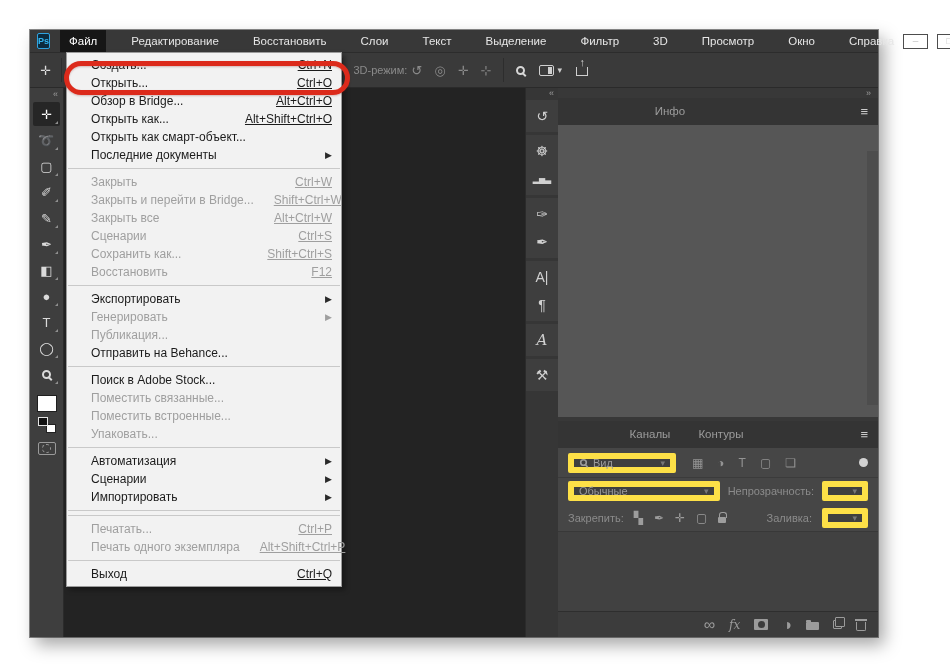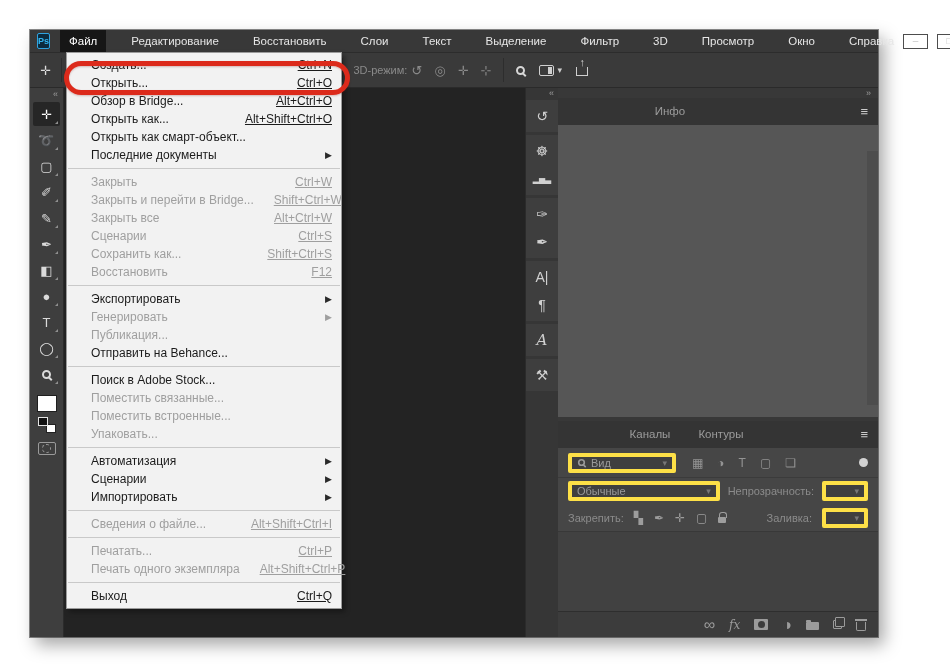--- a/index.html
+++ b/index.html
@@ -107,21 +107,21 @@
 
   .props { height:319px; display:flex; flex-direction:column; }
   .pbody { flex:1; background:#565656; position:relative; }
   .pempty { height:26px; background:#4a4a4a; border-bottom:1px solid #434343;
     color:#cfcfcf; font-size:11.5px; line-height:26px; padding-left:12px; }
   .pscroll { position:absolute; right:0; top:26px; bottom:12px; width:11px; background:#4d4d4d; }
 
   .layers { flex:1; margin-top:4px; background:#464646; display:flex; flex-direction:column; }
   .lrow { display:flex; align-items:center; padding:0 10px; }
   .lfilter { height:30px; border-bottom:1px solid #3b3b3b; }
-  .lsel { height:20px; background:#3f3f3f; border:4px solid #fde047; border-radius:2px;
+  .lsel { height:20px; background:#3f3f3f; border:6px solid #fde047; border-radius:2px;
     display:flex; align-items:center; font-size:11px; color:#9a9a9a; padding:0 5px; gap:5px; }
   .lsel .chev { margin-left:auto; color:#777; font-size:9px; }
   .lsel.search { width:108px; }
   .lsel.blend { width:152px; }
   .lsel.mini { width:46px; }
   .minimag { transform:scale(.8); color:#9a9a9a; }
   .ficons { display:flex; gap:14px; margin-left:16px; color:#939393; font-size:12px; align-items:center; }
   .pin { margin-left:auto; width:9px; height:9px; border-radius:50%; background:#d2d2d2; }
   .lblend { height:26px; gap:8px; }
   .llabel { font-size:11px; color:#8b8b8b; white-space:nowrap; }
@@ -442,24 +442,20 @@
         </div>
         <div class="mrow">
           <span>Сценарии</span>
           <span class="sub">▶</span>
         </div>
         <div class="mrow">
           <span>Импортировать</span>
           <span class="sub">▶</span>
         </div>
         <div class="msep"></div>
-        <div class="mrow dis">
-          <span>Сведения о файле...</span>
-          <span class="sc">Alt+Shift+Ctrl+I</span>
-        </div>
         <div class="msep"></div>
         <div class="mrow dis">
           <span>Печатать...</span>
           <span class="sc">Ctrl+P</span>
         </div>
         <div class="mrow dis">
           <span>Печать одного экземпляра</span>
           <span class="sc">Alt+Shift+Ctrl+P</span>
         </div>
         <div class="msep"></div>

